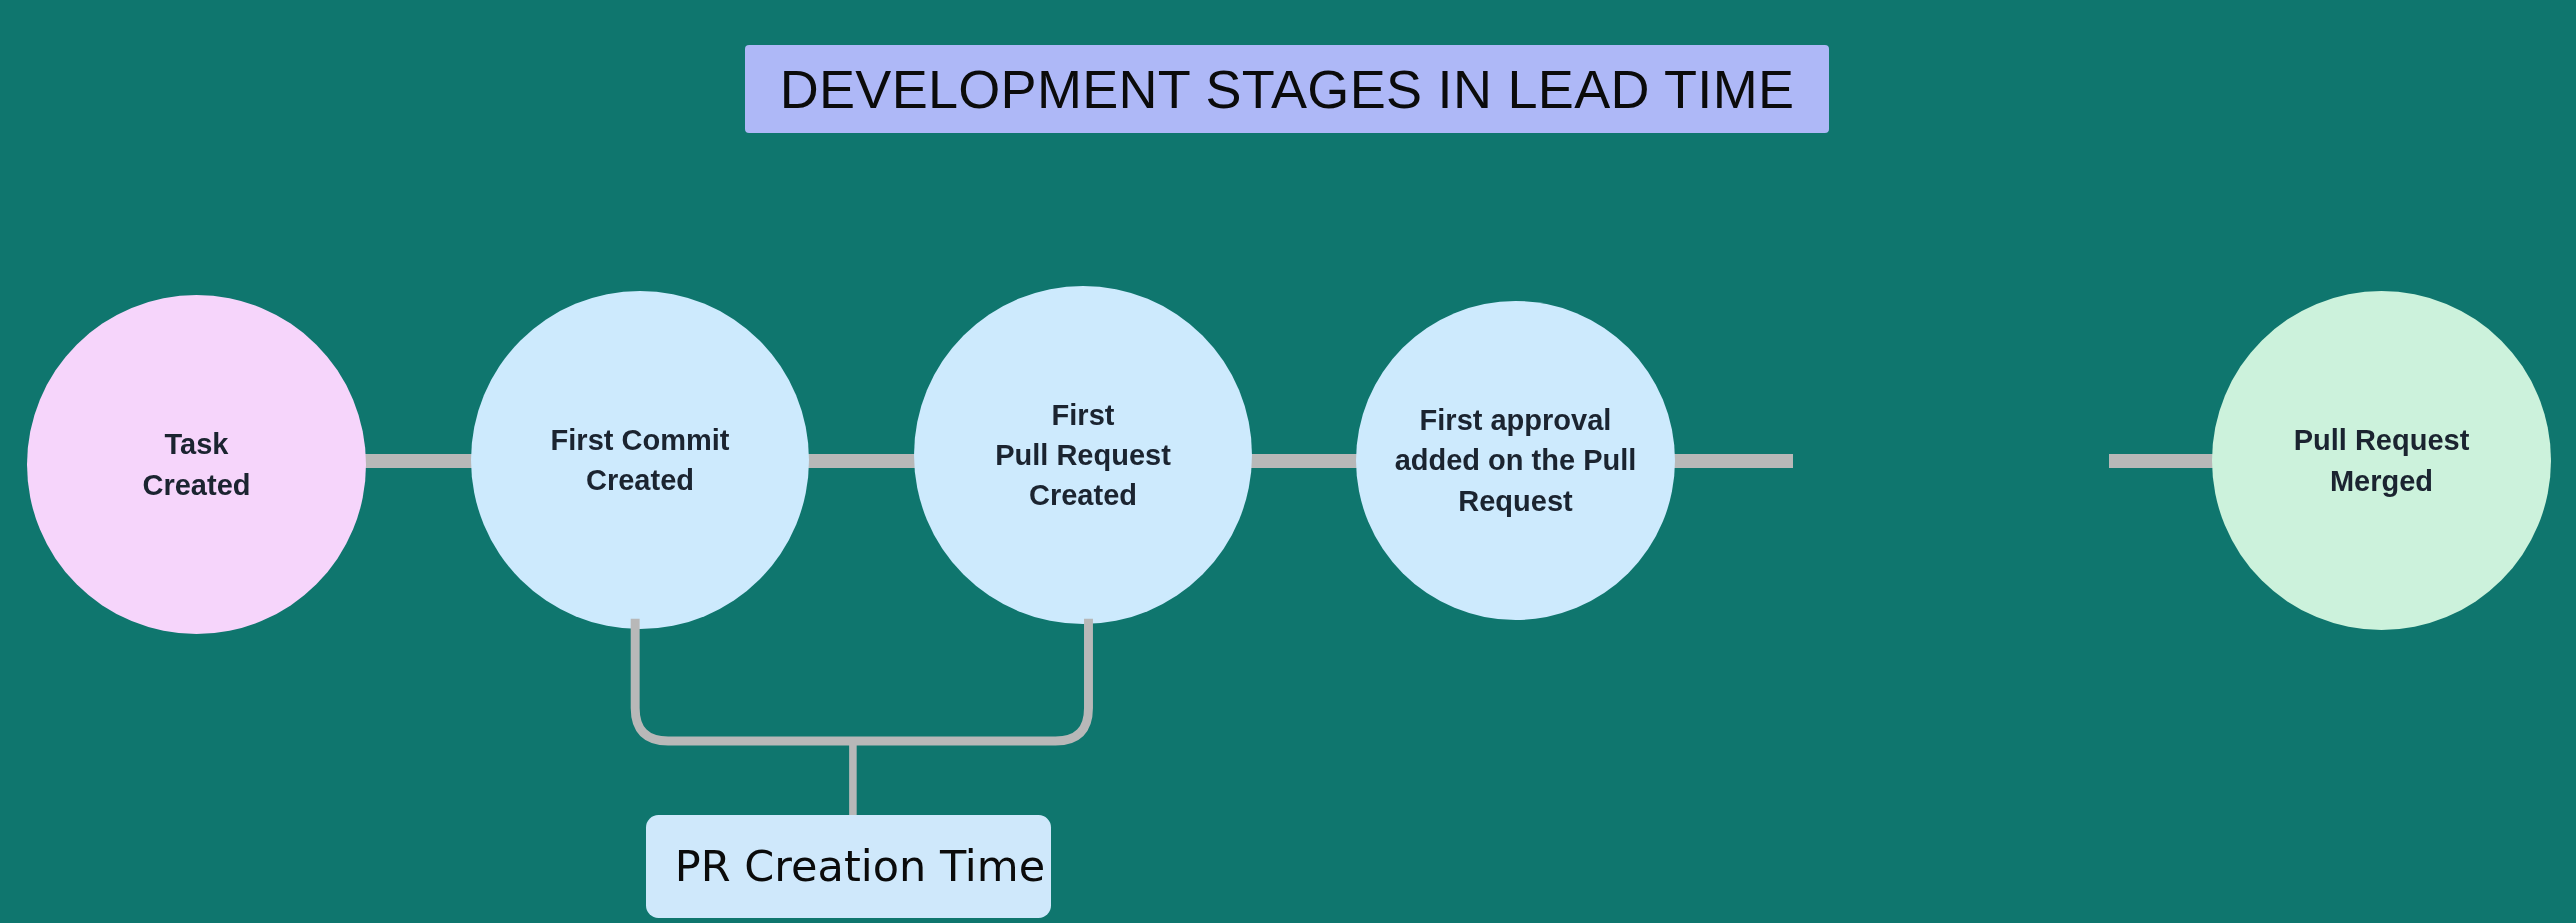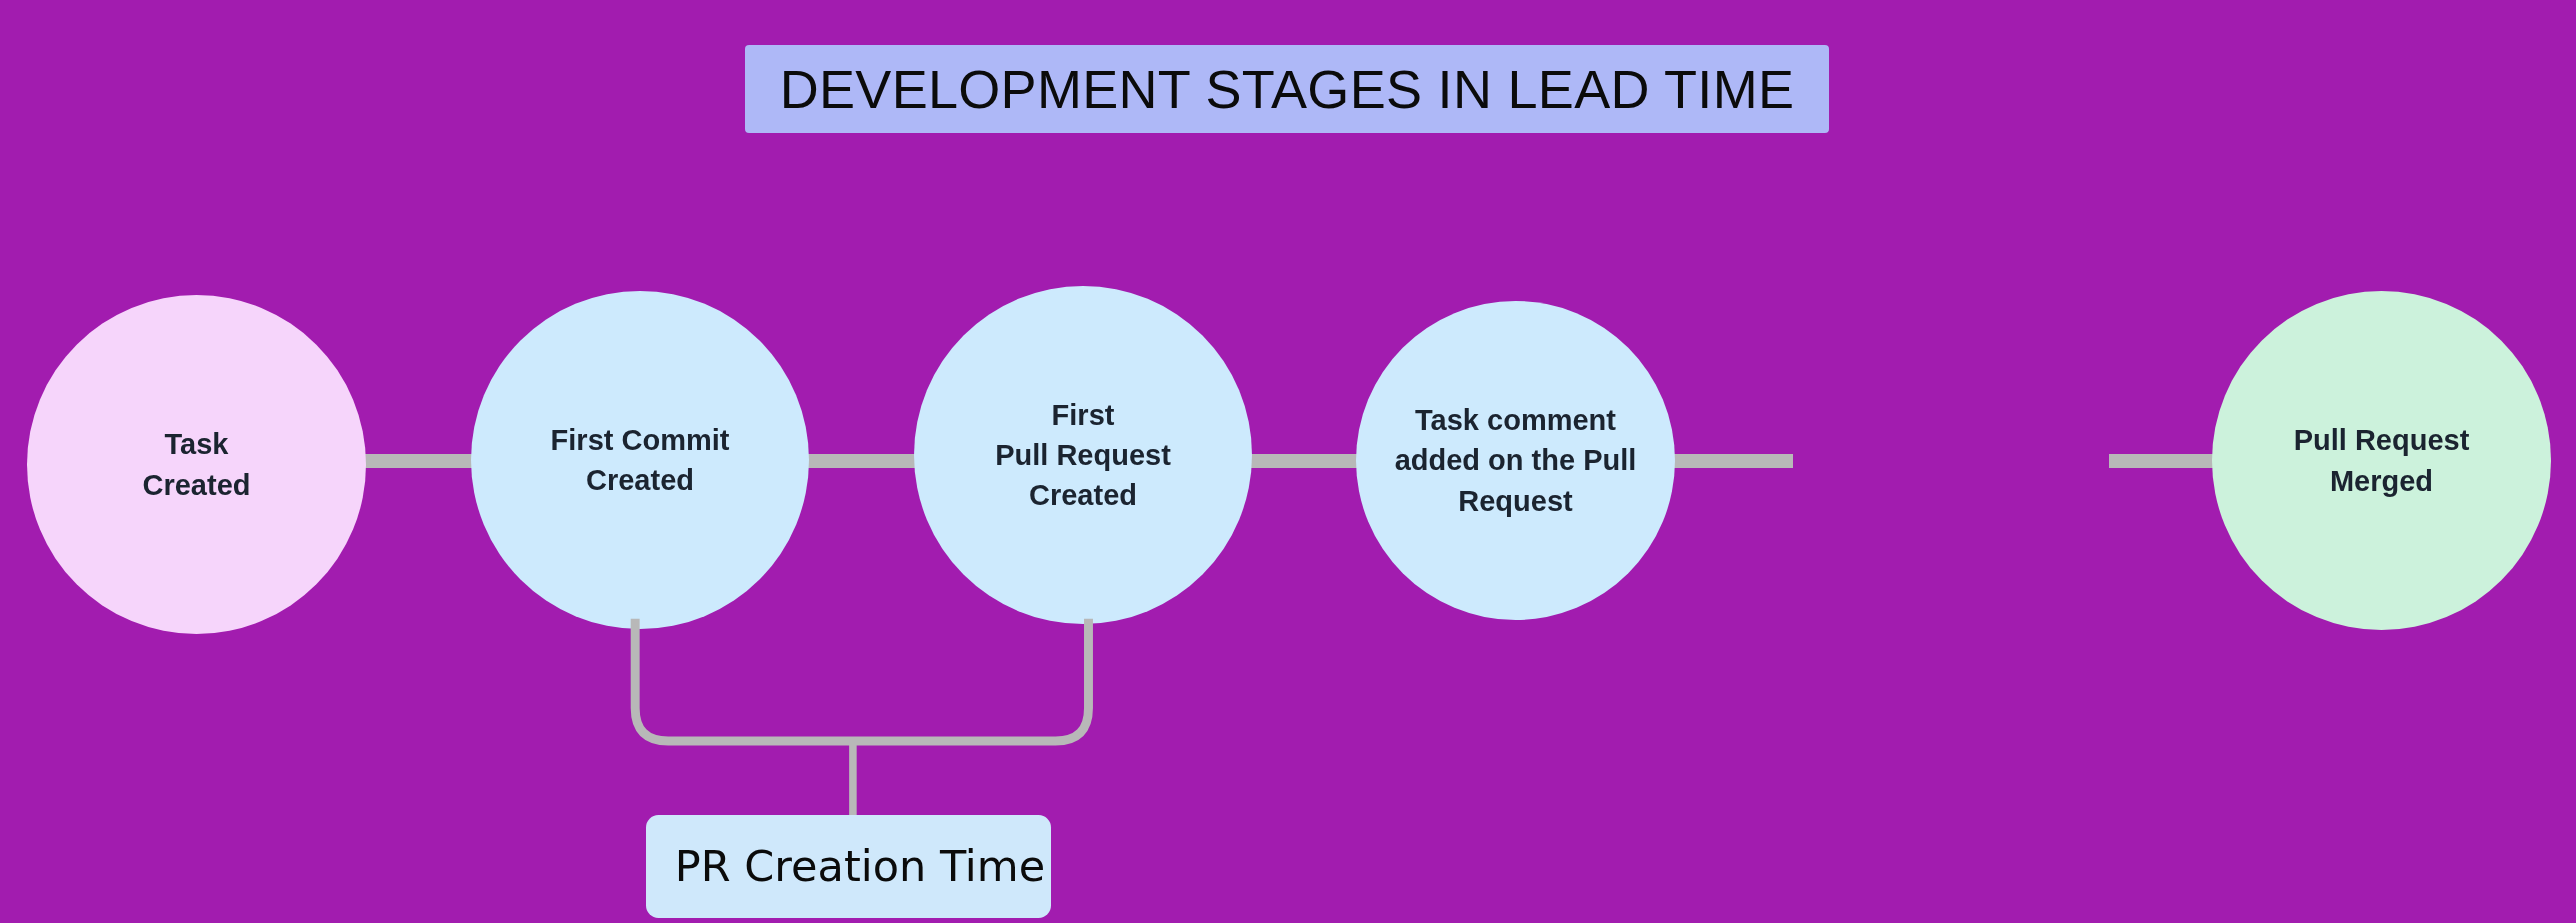--- a/index.html
+++ b/index.html
@@ -8,21 +8,21 @@
     padding: 0;
     background: #ffffff;
   }
   body {
     font-family: "Liberation Sans", sans-serif;
   }
   #canvas {
     position: relative;
     width: 2576px;
     height: 923px;
-    background: #a21caf;
+    background: #0f766e;
     overflow: hidden;
   }
 
   
   #title-banner {
     position: absolute;
     left: 745px;
     top: 45px;
     width: 1084px;
     height: 88px;
@@ -133,21 +133,21 @@
 Created</span>
   </div>
 
   <div class="stage blue" style="left:914px;top:286px;width:338px;height:338px;">
     <span class="stage-label">First
 Pull Request
 Created</span>
   </div>
 
   <div class="stage blue" style="left:1356px;top:301px;width:319px;height:319px;">
-    <span class="stage-label">Task comment
+    <span class="stage-label">First approval
 added on the Pull
 Request</span>
   </div>
 
 
   <div class="stage green" style="left:2212px;top:291px;width:339px;height:339px;">
     <span class="stage-label">Pull Request
 Merged</span>
   </div>
 

